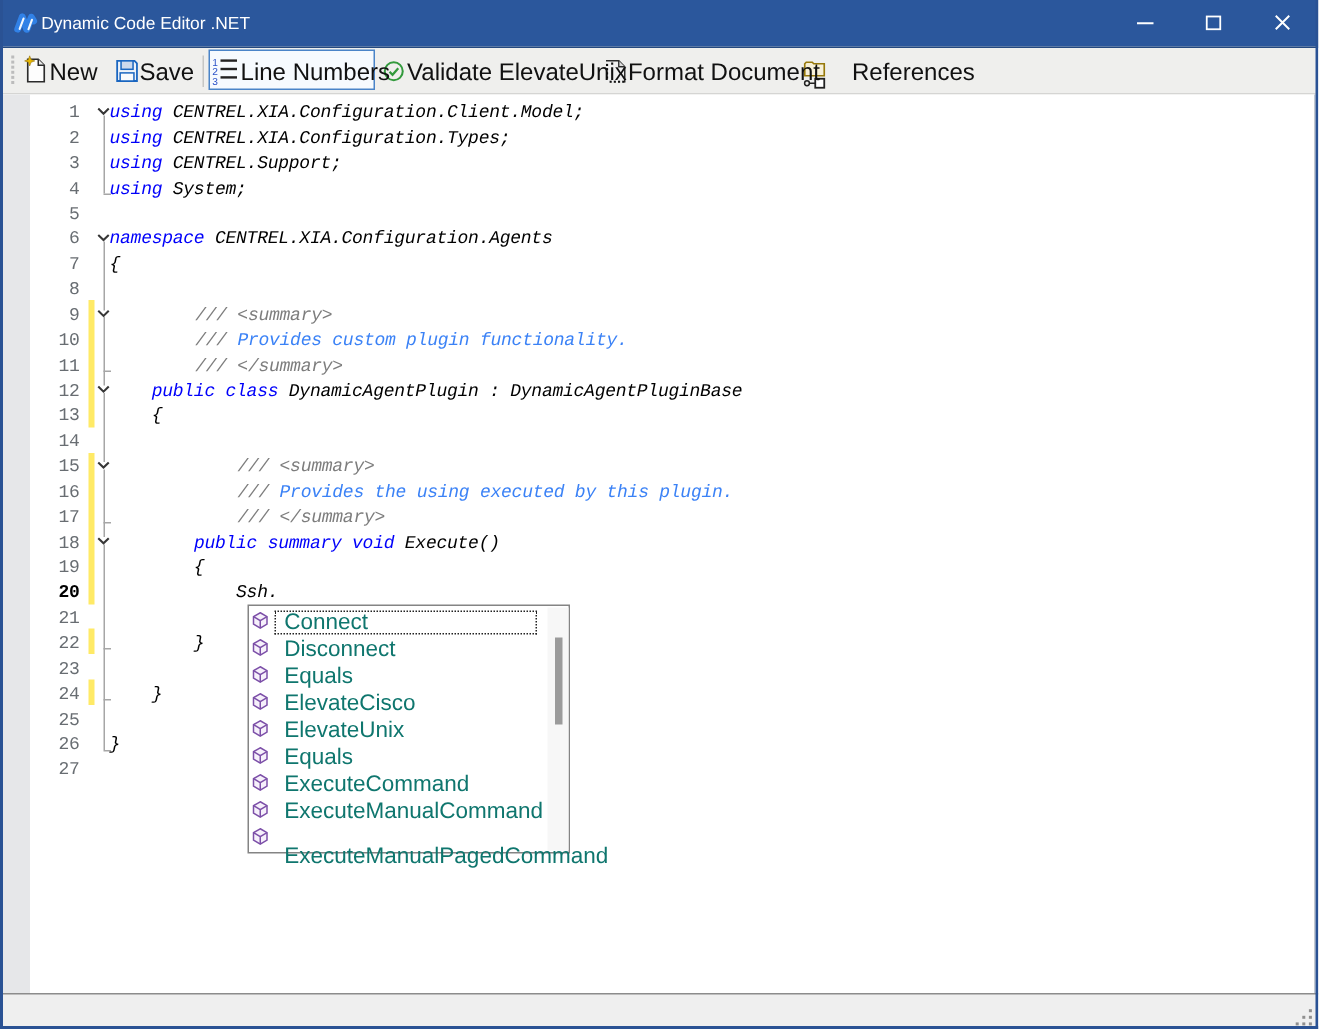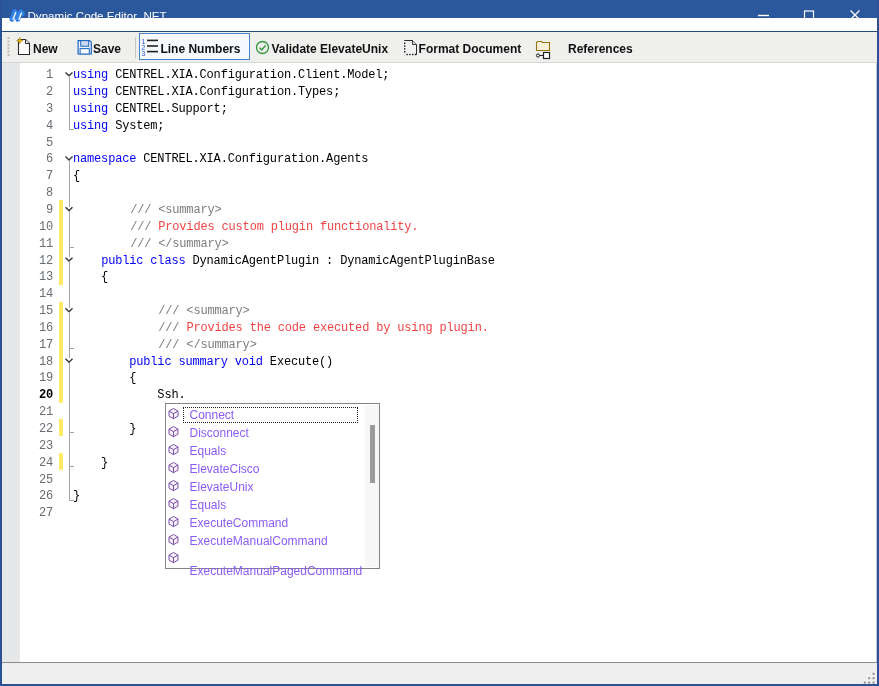--- a/index.html
+++ b/index.html
@@ -4,42 +4,42 @@
 <style>
   html,body{margin:0;padding:0;background:#fff;}
   #win{position:relative;width:879px;height:686px;overflow:hidden;
        font-family:"Liberation Sans",sans-serif;background:#fff;}
   .abs{position:absolute;}
   
   #bl{left:0;top:0;width:2px;height:686px;background:#2a5294;}
   #br{left:877px;top:0;width:2px;height:686px;background:#2a5294;}
   #bb{left:0;top:684px;width:879px;height:2px;background:#2a5294;}
   
-  #title{left:0;top:0;width:879px;height:18px;background:#2b579c;}
+  #title{left:0;top:0;width:879px;height:31px;background:#2b579c;}
   #title .txt{position:absolute;left:27.5px;top:0;height:31px;line-height:31px;color:#fff;font-size:11.6px;}
   
   #toolbar{left:2px;top:32px;width:875px;height:30px;background:#efefed;border-bottom:1px solid #d5d5d3;}
-  .tbtxt{position:absolute;top:2px;height:30px;line-height:30px;font-size:12px;color:#111;font-weight:bold;}
+  .tbtxt{position:absolute;top:2px;height:30px;line-height:30px;font-size:16px;color:#111;}
   
   #editor{left:2px;top:63px;width:875px;height:599px;background:#fff;}
   #gutterstrip{left:0px;top:0px;width:18px;height:599px;background:#e6e7e9;}
   pre{margin:0;font-family:"Liberation Mono",monospace;font-size:12px;letter-spacing:-0.17px;line-height:16.85px;}
   #linenums{left:0px;top:4.25px;width:51px;text-align:right;color:#686d72;}
-  #code{left:71px;top:4.25px;color:#000;}
+  #code{left:71px;top:4.25px;color:#000;font-style:italic;}
   .kw{color:#0000fa;}
   .cg{color:#7d7d7d;margin-left:29px;}
-  .cm{color:#ef4444;text-align:center;}
+  .cm{color:#3b82f6;text-align:center;}
   .ybar{position:absolute;left:56.5px;width:4.5px;background:#ffea66;}
   .fline{position:absolute;left:67px;width:1px;background:#a6a6a6;}
   .ftick{position:absolute;left:67px;height:1px;width:5px;background:#a6a6a6;}
   
   #status{left:0;top:662px;width:879px;height:22px;background:#efefef;border-top:1px solid #8c8c8c;box-sizing:border-box;}
   
   #dd{left:164.5px;top:403px;width:215.5px;height:166px;background:#fff;border:1px solid #848484;box-sizing:border-box;}
-  .dditem{position:absolute;left:24px;font-size:12px;color:#8b5cf6;height:18px;line-height:18px;}
+  .dditem{position:absolute;left:24px;font-size:15px;color:#0f766e;height:18px;line-height:18px;}
   #ddfocus{position:absolute;left:17px;top:2.5px;width:175.5px;height:16px;border:1px dotted #222;box-sizing:border-box;}
   #ddtrack{position:absolute;left:199.5px;top:1px;width:14px;height:162px;background:#f7f7f7;}
   #ddthumb{position:absolute;left:204.5px;top:21px;width:4.5px;height:57.5px;background:#9b9b9b;}
 </style>
 </head>
 <body>
 <div id="win">
 
   <div id="title" class="abs">
     <svg class="abs" style="left:9px;top:8px" width="17" height="16" viewBox="0 0 17 16">
@@ -194,21 +194,21 @@
 <span class="kw">namespace</span> CENTREL.XIA.Configuration.Agents
 {
 
     <span class="cg">/// &lt;summary&gt;</span>
     <span class="cg">/// </span><span class="cm">Provides custom plugin functionality.</span>
     <span class="cg">/// &lt;/summary&gt;</span>
     <span class="kw">public</span> <span class="kw">class</span> DynamicAgentPlugin : DynamicAgentPluginBase
     {
 
         <span class="cg">/// &lt;summary&gt;</span>
-        <span class="cg">/// </span><span class="cm">Provides the code executed by using plugin.</span>
+        <span class="cg">/// </span><span class="cm">Provides the using executed by this plugin.</span>
         <span class="cg">/// &lt;/summary&gt;</span>
         <span class="kw">public</span> <span class="kw">summary</span> <span class="kw">void</span> Execute()
         {
             Ssh.
 
         }
 
     }
 
 }</pre>

